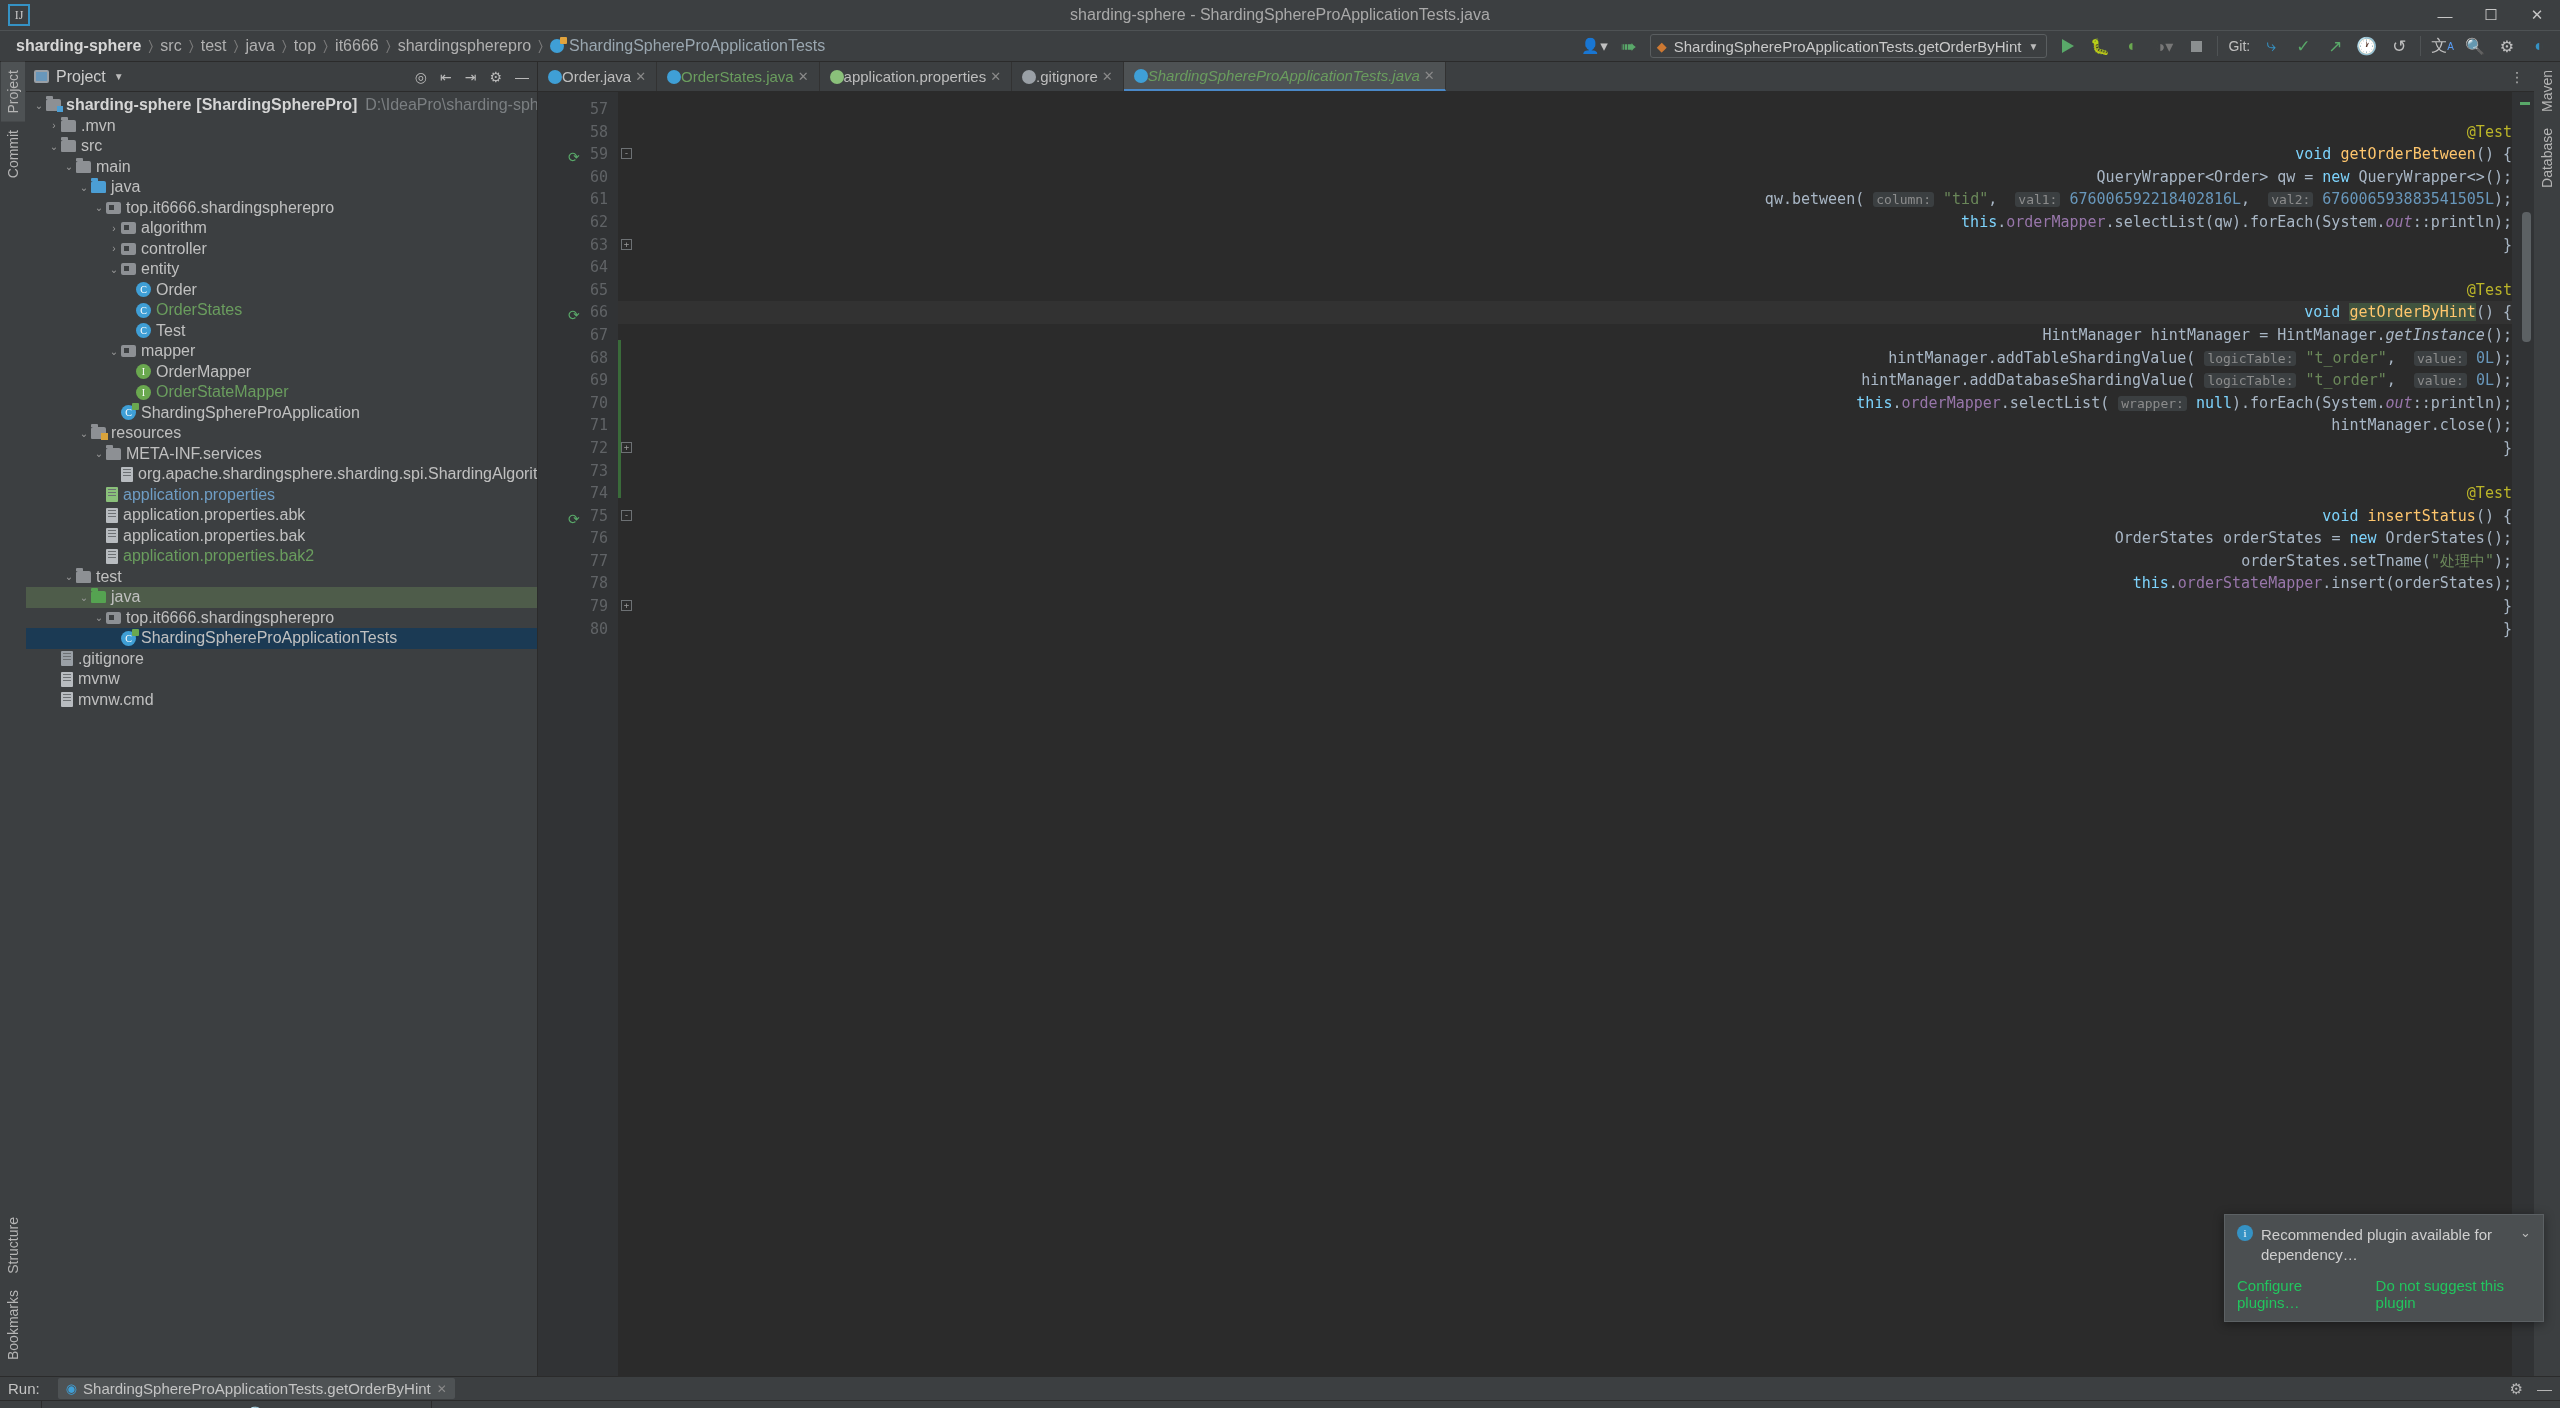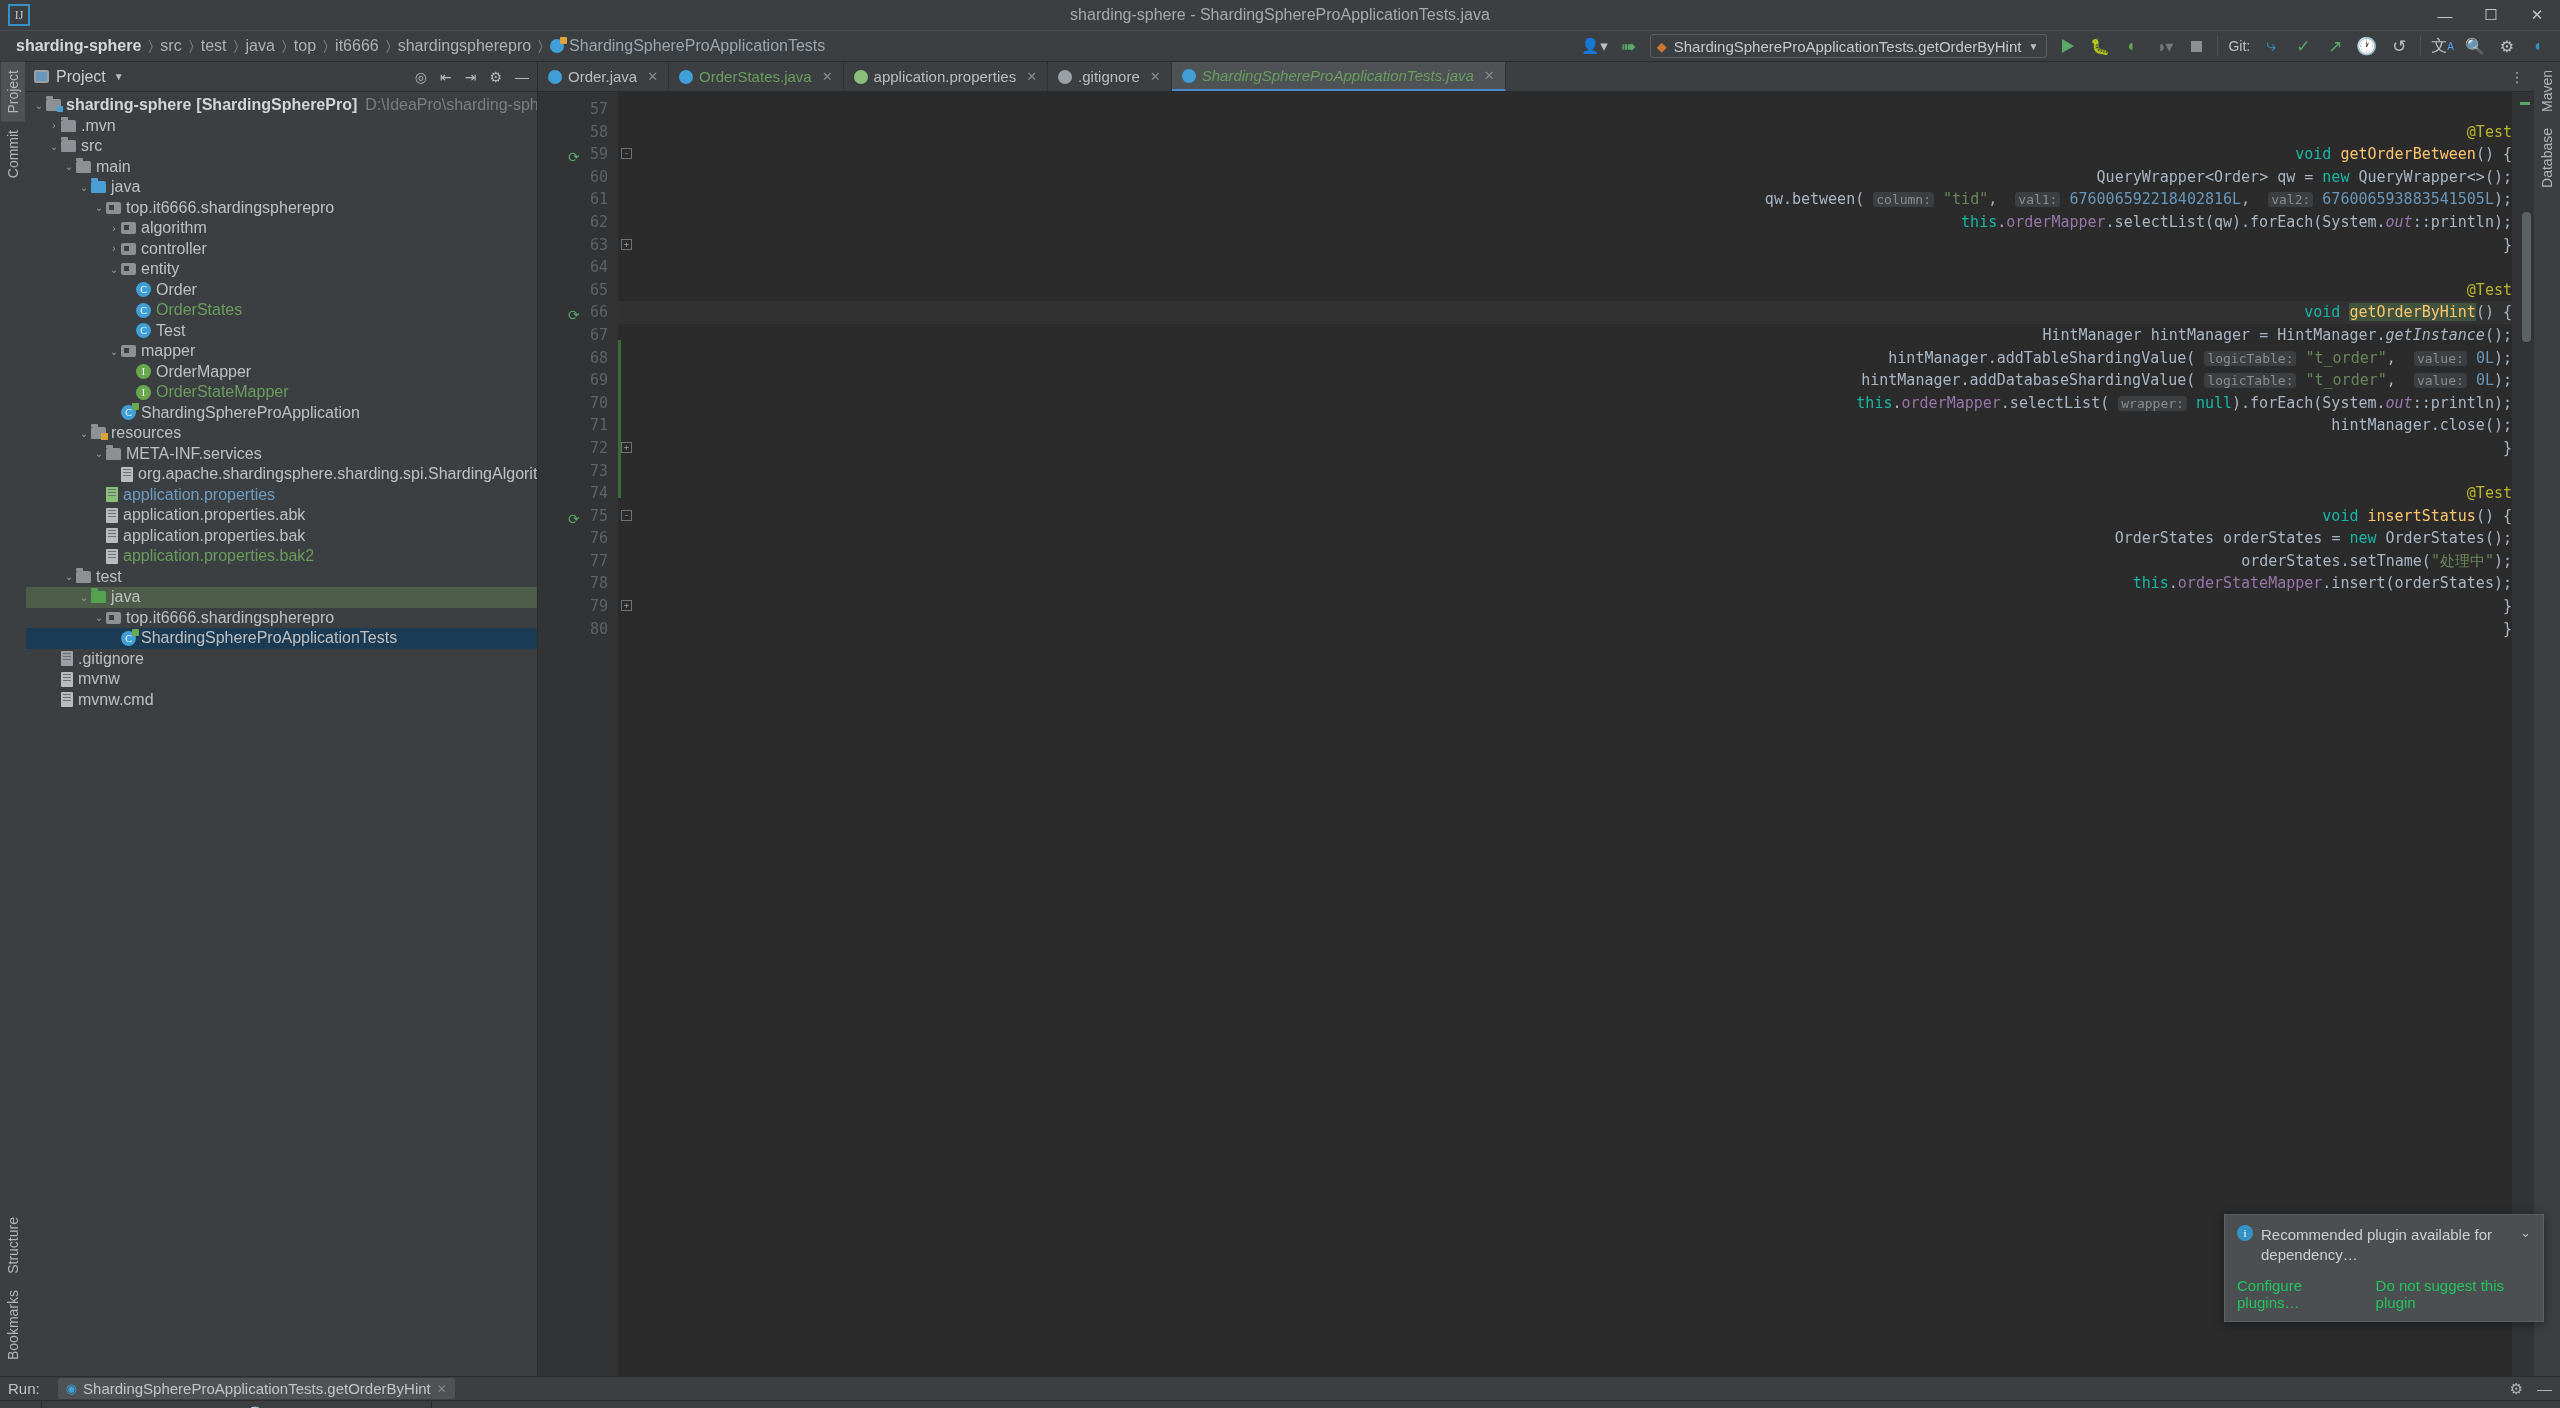--- a/index.html
+++ b/index.html
@@ -104,21 +104,21 @@
   .fileico::after{content:"";position:absolute;top:2px;left:2px;right:2px;height:1px;
      box-shadow:0 3px 0 #6c7073, 0 6px 0 #6c7073;background:#6c7073;}
   .fileico.prop{background:#8ac07a;}
   .fileico.gitig{background:#9aa0a6;}
 
   
   .editor-col { flex:1; display:flex; flex-direction:column; min-width:0;
      background:#2b2b2b; }
   .tabbar { height:30px; background:#3c3f41; display:flex; align-items:stretch;
      border-bottom:1px solid #2b2b2b; }
-  .etab { display:flex; align-items:center; gap:6px; padding:0 10px; font-size:15px;
+  .etab { display:flex; align-items:center; padding:0 10px; font-size:15px;
      color:#bdbdbd; border-right:1px solid #323232; white-space:nowrap; }
   .etab.active { background:#4e5254; border-bottom:2px solid #4a88c7; }
   .etab .x { color:#8a8a8a; font-size:13px; margin-left:4px; }
   .tabbar-r { margin-left:auto; display:flex; align-items:center; padding:0 10px;
      color:#b4b4b4; font-size:14px; }
 
   .codewrap { flex:1; display:flex; min-height:0; background:#2b2b2b; position:relative; }
   .gutter { width:80px; background:#313335; flex:0 0 80px; padding-top:6px;
      font-family:"DejaVu Sans Mono", monospace; font-size:15px; color:#606366;
      text-align:right; }
@@ -126,21 +126,21 @@
   .gmark { position:absolute; left:30px; top:3px; color:#59a869; font-size:14px; }
   .gfold { position:absolute; right:-14px; top:5px; width:11px; height:11px;
      border:1px solid #6d7174; color:#9a9a9a; font-size:9px; line-height:9px;
      text-align:center; }
   .code { flex:1; padding-top:6px; font-family:"DejaVu Sans Mono", monospace;
      font-size:15px; line-height:22.6px; white-space:pre; overflow:hidden;
      position:relative; color:#a9b7c6; }
   .cline { height:22.6px; padding-left:18px;text-align:right; }
   .cline.hi { background:#323232; }
   .marker-col { position:absolute; left:0; top:0; bottom:0; width:3px; }
-  .kw{color:#14b8a6;} .ann{color:#bbb529;} .str{color:#6a8759;} .num{color:#6897bb;}
+  .kw{color:#7dd3fc;} .ann{color:#bbb529;} .str{color:#6a8759;} .num{color:#6897bb;}
   .fld{color:#9876aa;} .mth{color:#ffc66d;} .ital{font-style:italic;}
   .hint{background:#3b3f41;color:#8c8c8c;font-size:13px;border-radius:3px;padding:0 3px;}
   .selbg{background:#40543f;}
   .editor-right { width:22px; background:#313335; flex:0 0 22px; position:relative; }
   .err-mark{position:absolute;right:4px;width:10px;height:3px;}
   .scroll-thumb{position:absolute;right:3px;width:9px;background:#5c6164;border-radius:4px;}
 
   
   .runwin { height:424px; background:#3c3f41; display:flex; flex-direction:column;
      border-top:1px solid #2b2b2b; }

